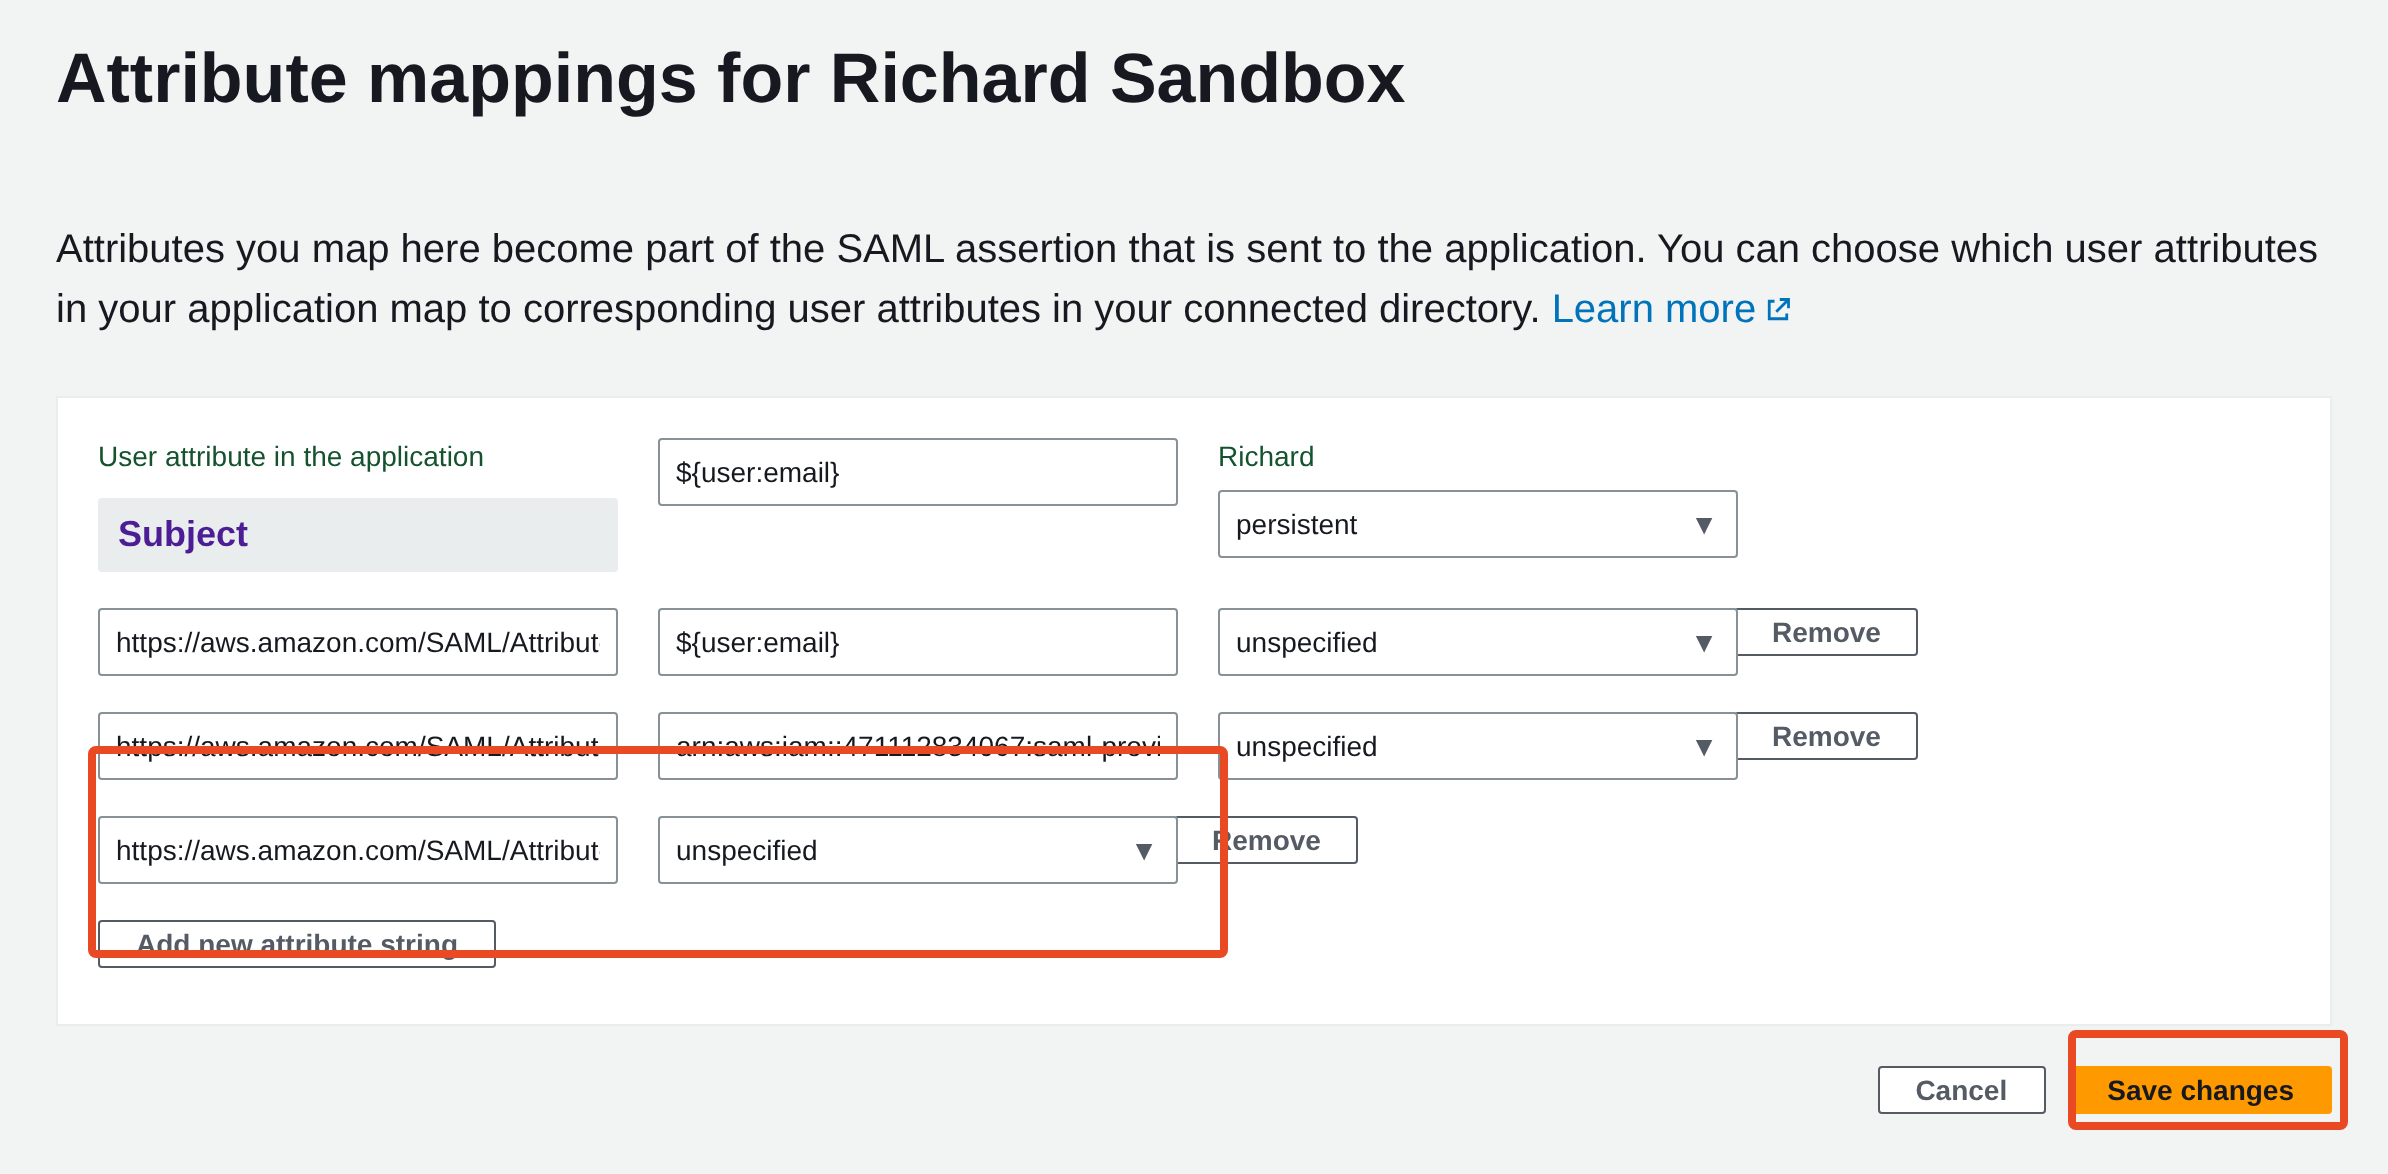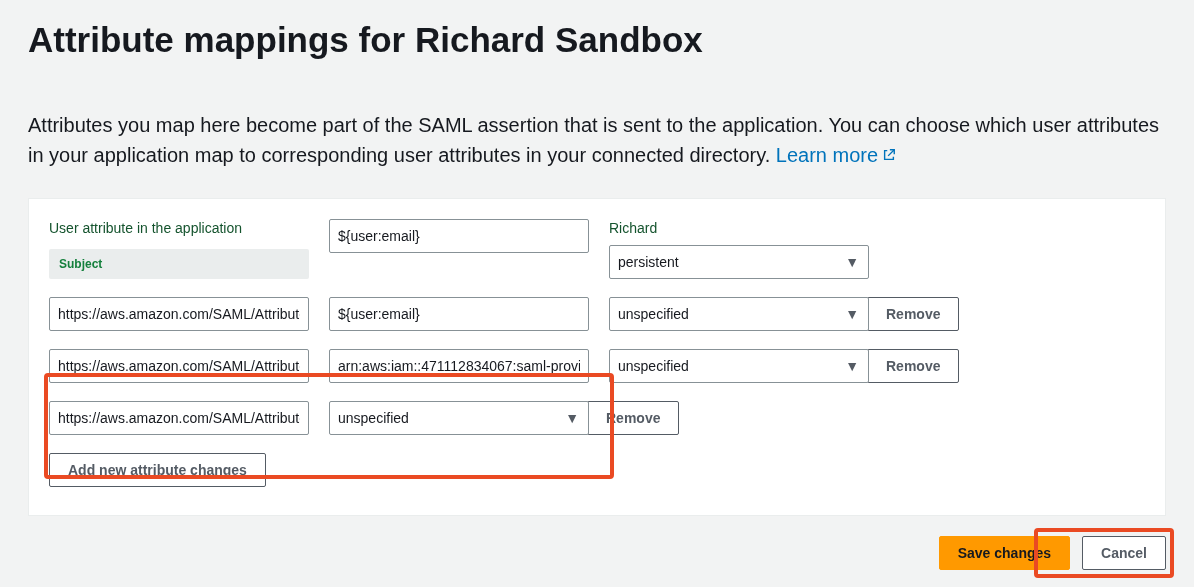--- a/index.html
+++ b/index.html
@@ -49,24 +49,24 @@
     .col-map  { width: 260px; }
     .col-fmt  { width: 238px; }
     .col-act  { width: 120px; display:flex; align-items:flex-end; }
     .header-row .label {
       font-size: 14px;
       color: #14532d;
       line-height: 1.4;
     }
     .subject-box {
       background: #eaeded;
-      color: #15803d;
+      color: #4c1d95;
       padding: 8px 10px;
       border-radius: 2px;
-      font-size: 12px;
+      font-size: 18px;
       font-weight: 600;
       width: 260px;
     }
     .text-input {
       width: 100%;
       height: 34px;
       padding: 6px 8px;
       border: 1px solid #879196;
       border-radius: 2px;
       font-size: 14px;
@@ -90,21 +90,21 @@
     }
     .select-wrap .chevron {
       position: absolute;
       right: 10px;
       top: 50%;
       transform: translateY(-50%);
       pointer-events: none;
       color: #545b64;
     }
     .btn {
-      height: 34px;
+      height: 24px;
       padding: 0 18px;
       border: 1px solid #545b64;
       border-radius: 2px;
       background: #fff;
       font-size: 14px;
       font-weight: 700;
       color: #545b64;
       cursor: pointer;
       display: inline-flex;
       align-items: center;
@@ -209,25 +209,25 @@
           <input readonly="" class="select-input" value="unspecified" style="">
           <span class="chevron">▼</span>
         </div>
       </div>
       <div class="col-act">
           <button class="btn">Remove</button>
         </div>
     </div>
 
     <div class="add-btn-row">
-      <button class="btn">Add new attribute changes</button>
+      <button class="btn">Add new attribute string</button>
     </div>
 
     <div class="highlight" style="left:15px; top:174px; width:570px; height:106px;"></div>
   </div>
 
   <div class="footer-actions">
+    <button class="btn">Cancel</button>
     <button class="btn btn-primary">Save changes</button>
-    <button class="btn">Cancel</button>
   </div>
 
   <div class="highlight" style="right:-8px; bottom:-8px; width:140px; height:50px;"></div>
 </div>
 
 </body></html>

